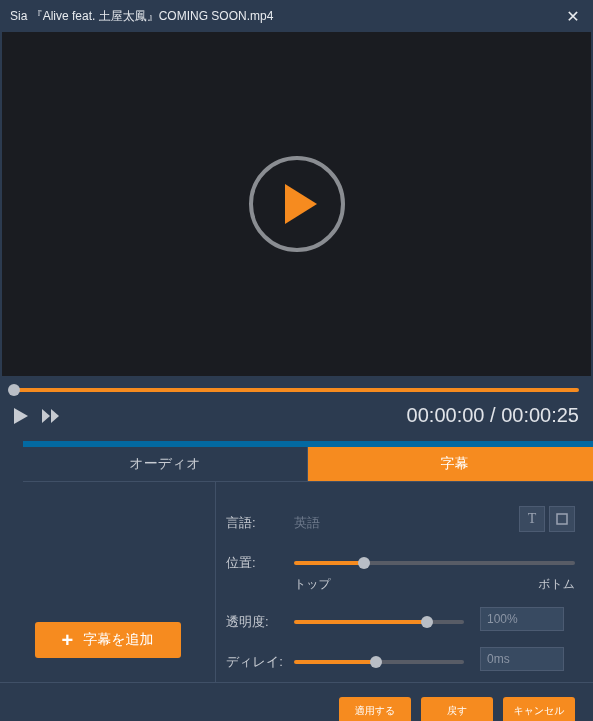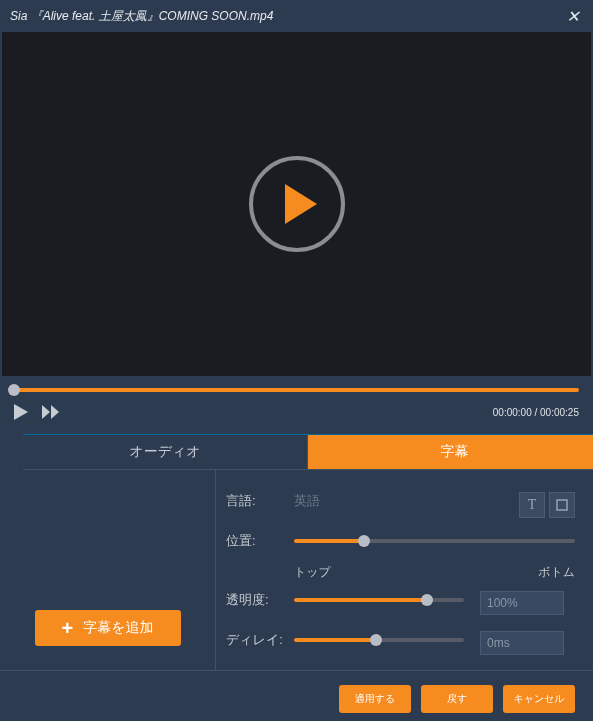--- a/index.html
+++ b/index.html
@@ -10,21 +10,20 @@
   color: #d0d4da;
   font-size: 13px;
   overflow: hidden;
 }
 .titlebar {
   height: 32px;
   display: flex; align-items: center;
   padding: 0 10px;
   color: #e8ebef;
   font-size: 12px;
-  font-style: italic;
 }
 .titlebar .title { flex: 1; }
 .titlebar .close {
   width: 20px; height: 20px;
   display: flex; align-items: center; justify-content: center;
   cursor: pointer; font-size: 16px;
 }
 .video-area {
   height: 344px;
   background: #1a1c21;
@@ -59,24 +58,24 @@
   transform: translate(-50%, -50%);
   width: 12px; height: 12px;
   background: #b9bec6;
   border-radius: 50%;
 }
 .controls-row {
   padding: 8px 14px 14px 14px;
   display: flex; align-items: center;
 }
 .ctl-icon { cursor: pointer; margin-right: 14px; display: inline-flex; }
-.time { margin-left: auto; font-size: 10px; color: #e1e4e9; }
+.time { margin-left: auto; font-size: 20px; color: #e1e4e9; }
 .tabs-row {
   display: flex;
-  border-top: 1px solid #0369a1;
+  border-top: 6px solid #0369a1;
   border-bottom: 1px solid #405067;
   margin-left: 23px;
 }
 .tab {
   flex: 0 0 50%;
   height: 34px;
   display: flex; align-items: center; justify-content: center;
   font-size: 14px;
   color: #c7cbd2;
   cursor: pointer;
@@ -109,21 +108,21 @@
   display: flex; align-items: center; justify-content: center;
   gap: 10px;
   cursor: pointer;
 }
 .add-sub-btn .plus { font-size: 20px; font-weight: bold; line-height: 1; }
 .right-col {
   flex: 1;
   padding: 22px 18px 10px 10px;
 }
 .field-row {
-  display: flex; align-items: flex-start;
+  display: flex; align-items: flex-end;
   margin-bottom: 12px;
   min-height: 28px;
 }
 .field-label {
   width: 68px;
   color: #c7cbd2;
   font-size: 13px;
 }
 .lang-value { color: #6e7a8c; flex: 1; font-size: 13px; }
 .iconbtn {

